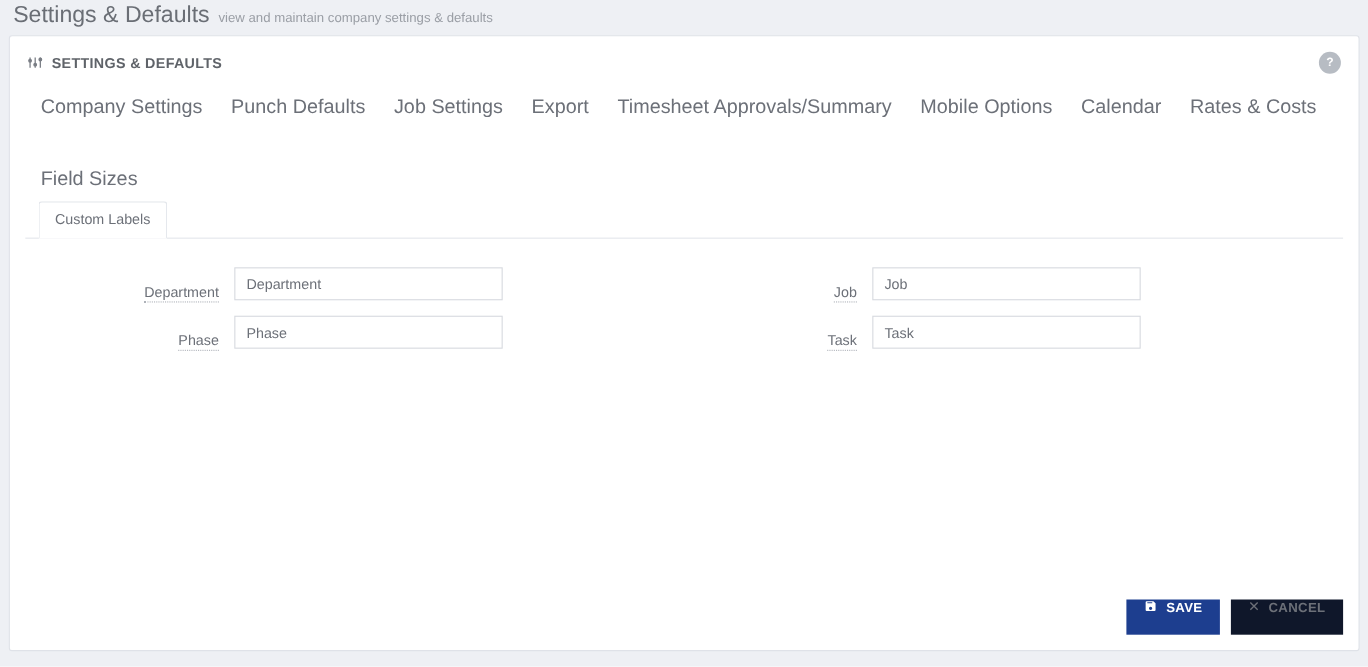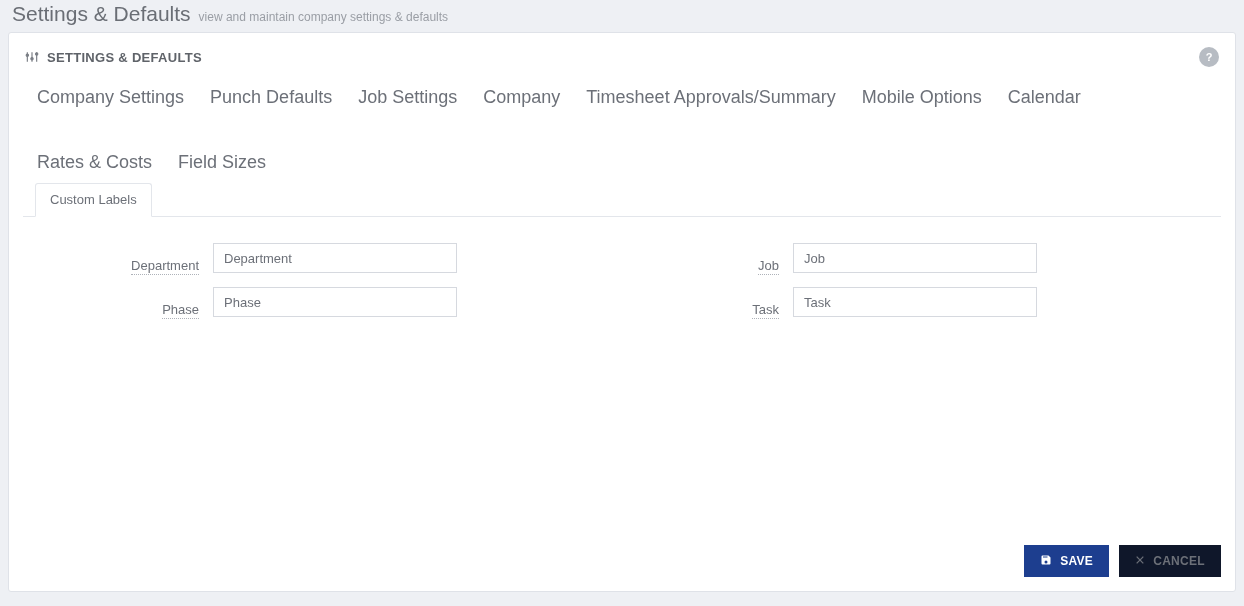--- a/index.html
+++ b/index.html
@@ -143,21 +143,21 @@
       padding-top: 10px;
     }
     .btn {
       height: 32px;
       padding: 0 16px;
       border: none;
       font-size: 12px;
       font-weight: 600;
       letter-spacing: .3px;
       cursor: pointer;
-      display: inline-flex; align-items: center; gap: 8px;
+      display: inline-flex; align-items: flex-start; gap: 8px;
     }
     .btn-primary { background: #1d3e8f; color: #fff; }
     .btn-secondary { background: #0f172a; color: #6c7078; }
     .btn .icon { font-size: 12px; }
   </style>
 </head>
 <body>
 
 <div class="page">
   <div class="page-header">
@@ -183,21 +183,21 @@
       <button class="help-btn">
         <span>?</span>
       </button>
     </div>
 
     <div class="tabs-wrap">
       <div class="tabs-row">
         <div class="tab">Company Settings</div>
         <div class="tab">Punch Defaults</div>
         <div class="tab">Job Settings</div>
-        <div class="tab">Company</div>
+        <div class="tab">Export</div>
         <div class="tab">Timesheet Approvals/Summary</div>
         <div class="tab">Mobile Options</div>
         <div class="tab">Calendar</div>
         <div class="tab">Rates &amp; Costs</div>
         <div class="tab">Field Sizes</div>
       </div>
       <div class="tabs-row2">
         <div class="tab2 active">Custom Labels</div>
       </div>
     </div>

